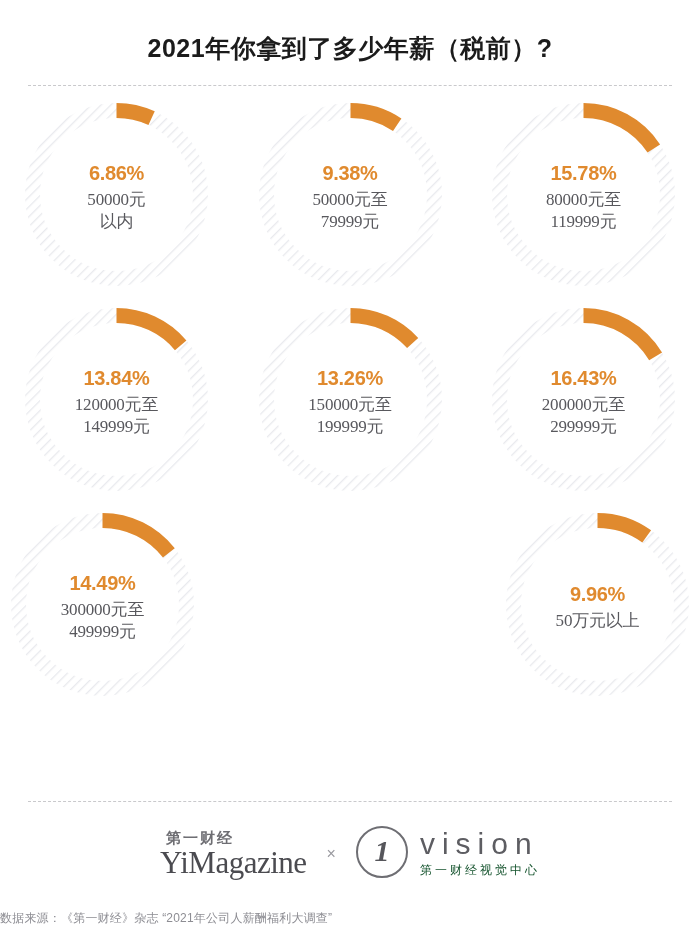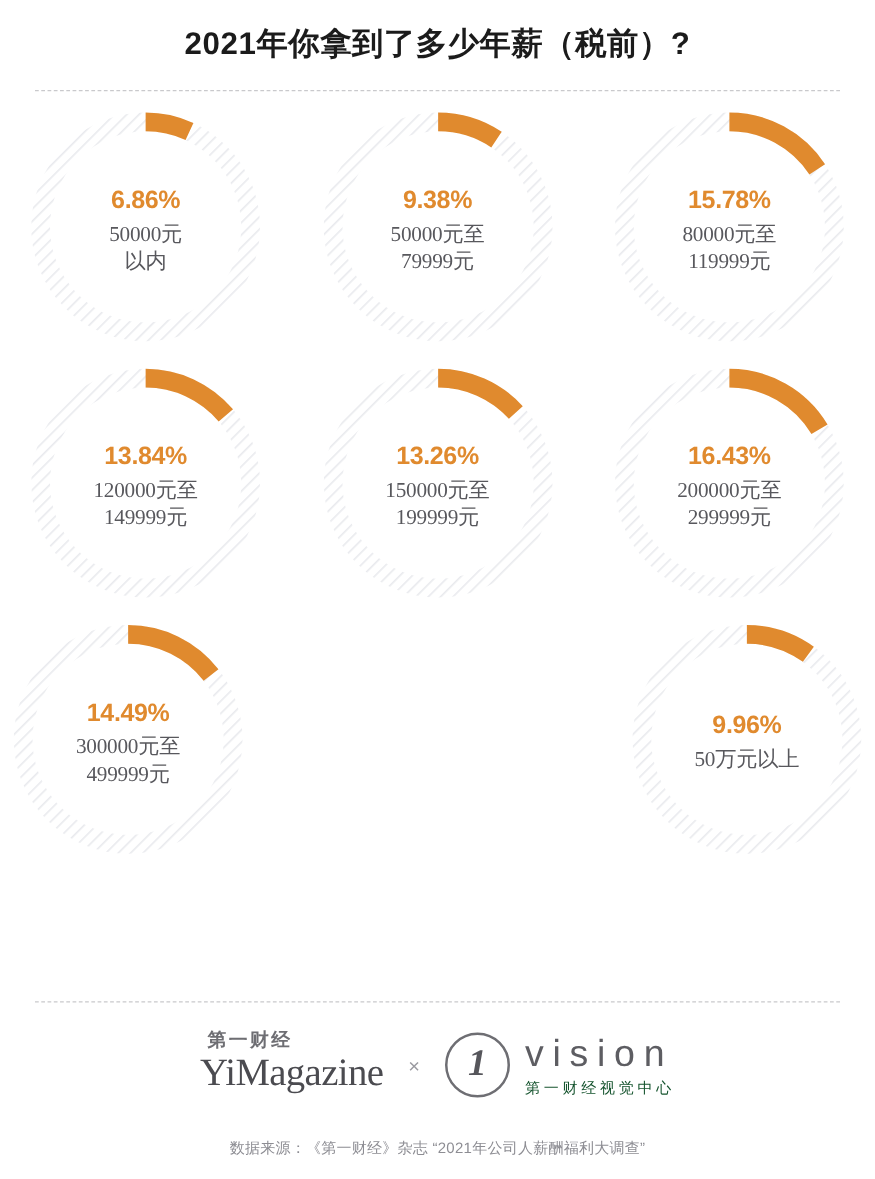--- a/index.html
+++ b/index.html
@@ -17,21 +17,21 @@
   }
 
   
   .page-title {
     width: 100%;
     text-align: center;
     font-size: 25px;
     font-weight: bold;
     color: #1b1b1b;
     letter-spacing: 0.5px;
-    padding-top: 20px;
+    padding-top: 33px;
     line-height: 1.2;
   }
   .divider {
     height: 0;
     border-top: 1px dashed #c9c9cc;
     margin: 22px 28px 0 28px;
   }
   .divider.bottom { margin-top: 0; }
 
   
@@ -91,21 +91,21 @@
 
   
   .footer {
     position: absolute;
     left: 0;
     right: 0;
     bottom: 0;
   }
   .brandbar {
     display: flex;
-    align-items: center;
+    align-items: flex-end;
     justify-content: center;
     gap: 18px;
     padding: 18px 0 20px 0;
   }
   .brand-left {
     display: flex;
     flex-direction: column;
     align-items: center;
     line-height: 1;
   }
@@ -168,21 +168,20 @@
     color: #5d5d62;
     letter-spacing: 7px;
     margin-bottom: 5px;
   }
   .vision-cn {
     font-size: 12px;
     color: #14532d;
     letter-spacing: 3px;
   }
   .source {
-    text-align: center;
     font-size: 12px;
     color: #8d8d93;
     padding: 12px 0 16px 0;
     letter-spacing: 0.2px;
   }
 </style>
 </head>
 <body>
 
 <div class="page">

